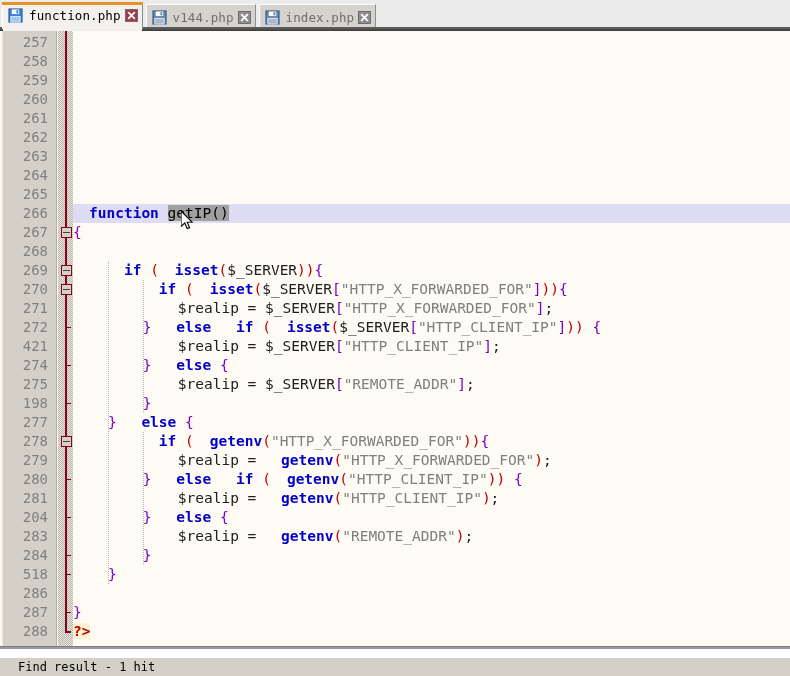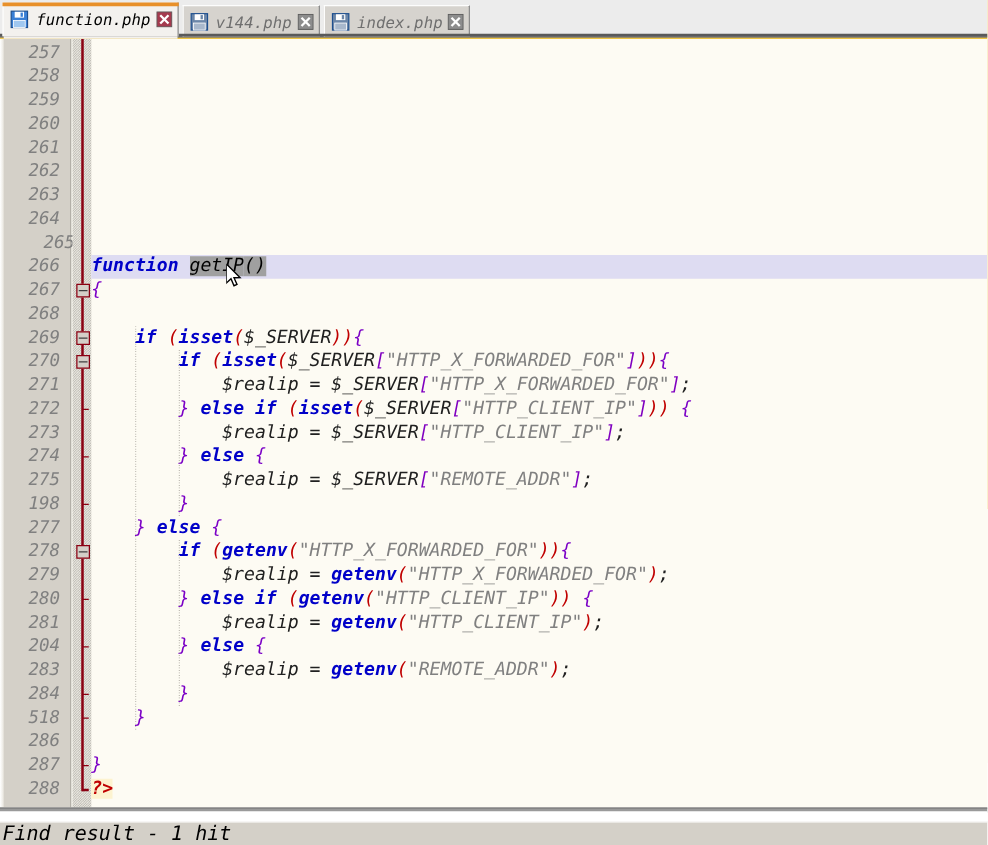--- a/index.html
+++ b/index.html
@@ -7,22 +7,21 @@
     width: 790px; height: 676px;
     overflow: hidden;
     background: #ffffff;
     font-family: "DejaVu Sans Mono", monospace;
   }
 
   #app {
     position: relative;
     width: 790px;
     height: 569px;
-    background: #eab308;
-    font-style: italic;
+    background: #404040;
   }
 
   
   #tabbar {
     position: absolute;
     left: 0; top: 0;
     width: 790px; height: 30px;
     background: #ececec;
     border-bottom: 1px solid #4a4a4a;
     box-sizing: border-box;
@@ -166,21 +165,21 @@
     white-space: pre;
   }
   .hl-line {
     position: absolute;
     left: 73px; right: 0;
     height: 19px;
     background: #dedcf2;
   }
 
   
-  .kw   { color: #0000c8; font-weight: bold; }
+  .kw   { color: #0000c8; font-weight: bold; padding-left: 16px; }
   .var  { color: #202020; }
   .str  { color: #808080; }
   .brk  { color: #8000c0; }
   .par  { color: #c00000; }
   .brc  { color: #7b00c6; }
   .php  { color: #c00000; font-weight: bold; background: #fdf3d0; }
   .sel  { background: #a0a0a0; color: #000000; }
 
   
   .guide {
@@ -225,24 +224,24 @@
     border-top: 1px solid #7d7d7d;
   }
   #statusbar {
     position: absolute;
     left: 0; top: 657px;
     width: 790px; height: 19px;
     background: #d4d0c8;
     border-top: 1px solid #ffffff;
     box-sizing: border-box;
     font-family: "DejaVu Sans Mono", monospace;
-    font-size: 16px;
+    font-size: 12px;
     color: #000000;
     line-height: 18px;
-    padding-left: 2px;
+    padding-left: 18px;
   }
   #statusgap {
     position: absolute;
     left: 0; top: 649px;
     width: 790px; height: 8px;
     background: #ffffff;
   }
 
   
   #mouse-cursor {
@@ -308,29 +307,29 @@
       <div id="gutter">
         <div id="gutter-shadow"></div>
       <div class="ln" style="top: 2px;">257</div>
           <div class="ln" style="top: 21px;">258</div>
           <div class="ln" style="top: 40px;">259</div>
           <div class="ln" style="top: 59px;">260</div>
           <div class="ln" style="top: 78px;">261</div>
           <div class="ln" style="top: 97px;">262</div>
           <div class="ln" style="top: 116px;">263</div>
           <div class="ln" style="top: 135px; text-align: right;">264</div>
-          <div class="ln" style="top: 154px; margin-left: 12px;">265</div>
+          <div class="ln" style="top: 154px;">265</div>
           <div class="ln" style="top: 173px;">266</div>
           <div class="ln" style="top: 192px;">267</div>
           <div class="ln" style="top: 211px;">268</div>
           <div class="ln" style="top: 230px;">269</div>
           <div class="ln" style="top: 249px;">270</div>
           <div class="ln" style="top: 268px;">271</div>
           <div class="ln" style="top: 287px;">272</div>
-          <div class="ln" style="top: 306px;">273</div>
+          <div class="ln" style="top: 306px;">421</div>
           <div class="ln" style="top: 325px;">274</div>
           <div class="ln" style="top: 344px;">275</div>
           <div class="ln" style="top: 363px;">198</div>
           <div class="ln" style="top: 382px;">277</div>
           <div class="ln" style="top: 401px;">278</div>
           <div class="ln" style="top: 420px;">279</div>
           <div class="ln" style="top: 439px;">280</div>
           <div class="ln" style="top: 458px;">281</div>
           <div class="ln" style="top: 477px;">204</div>
           <div class="ln" style="top: 496px;">283</div>

